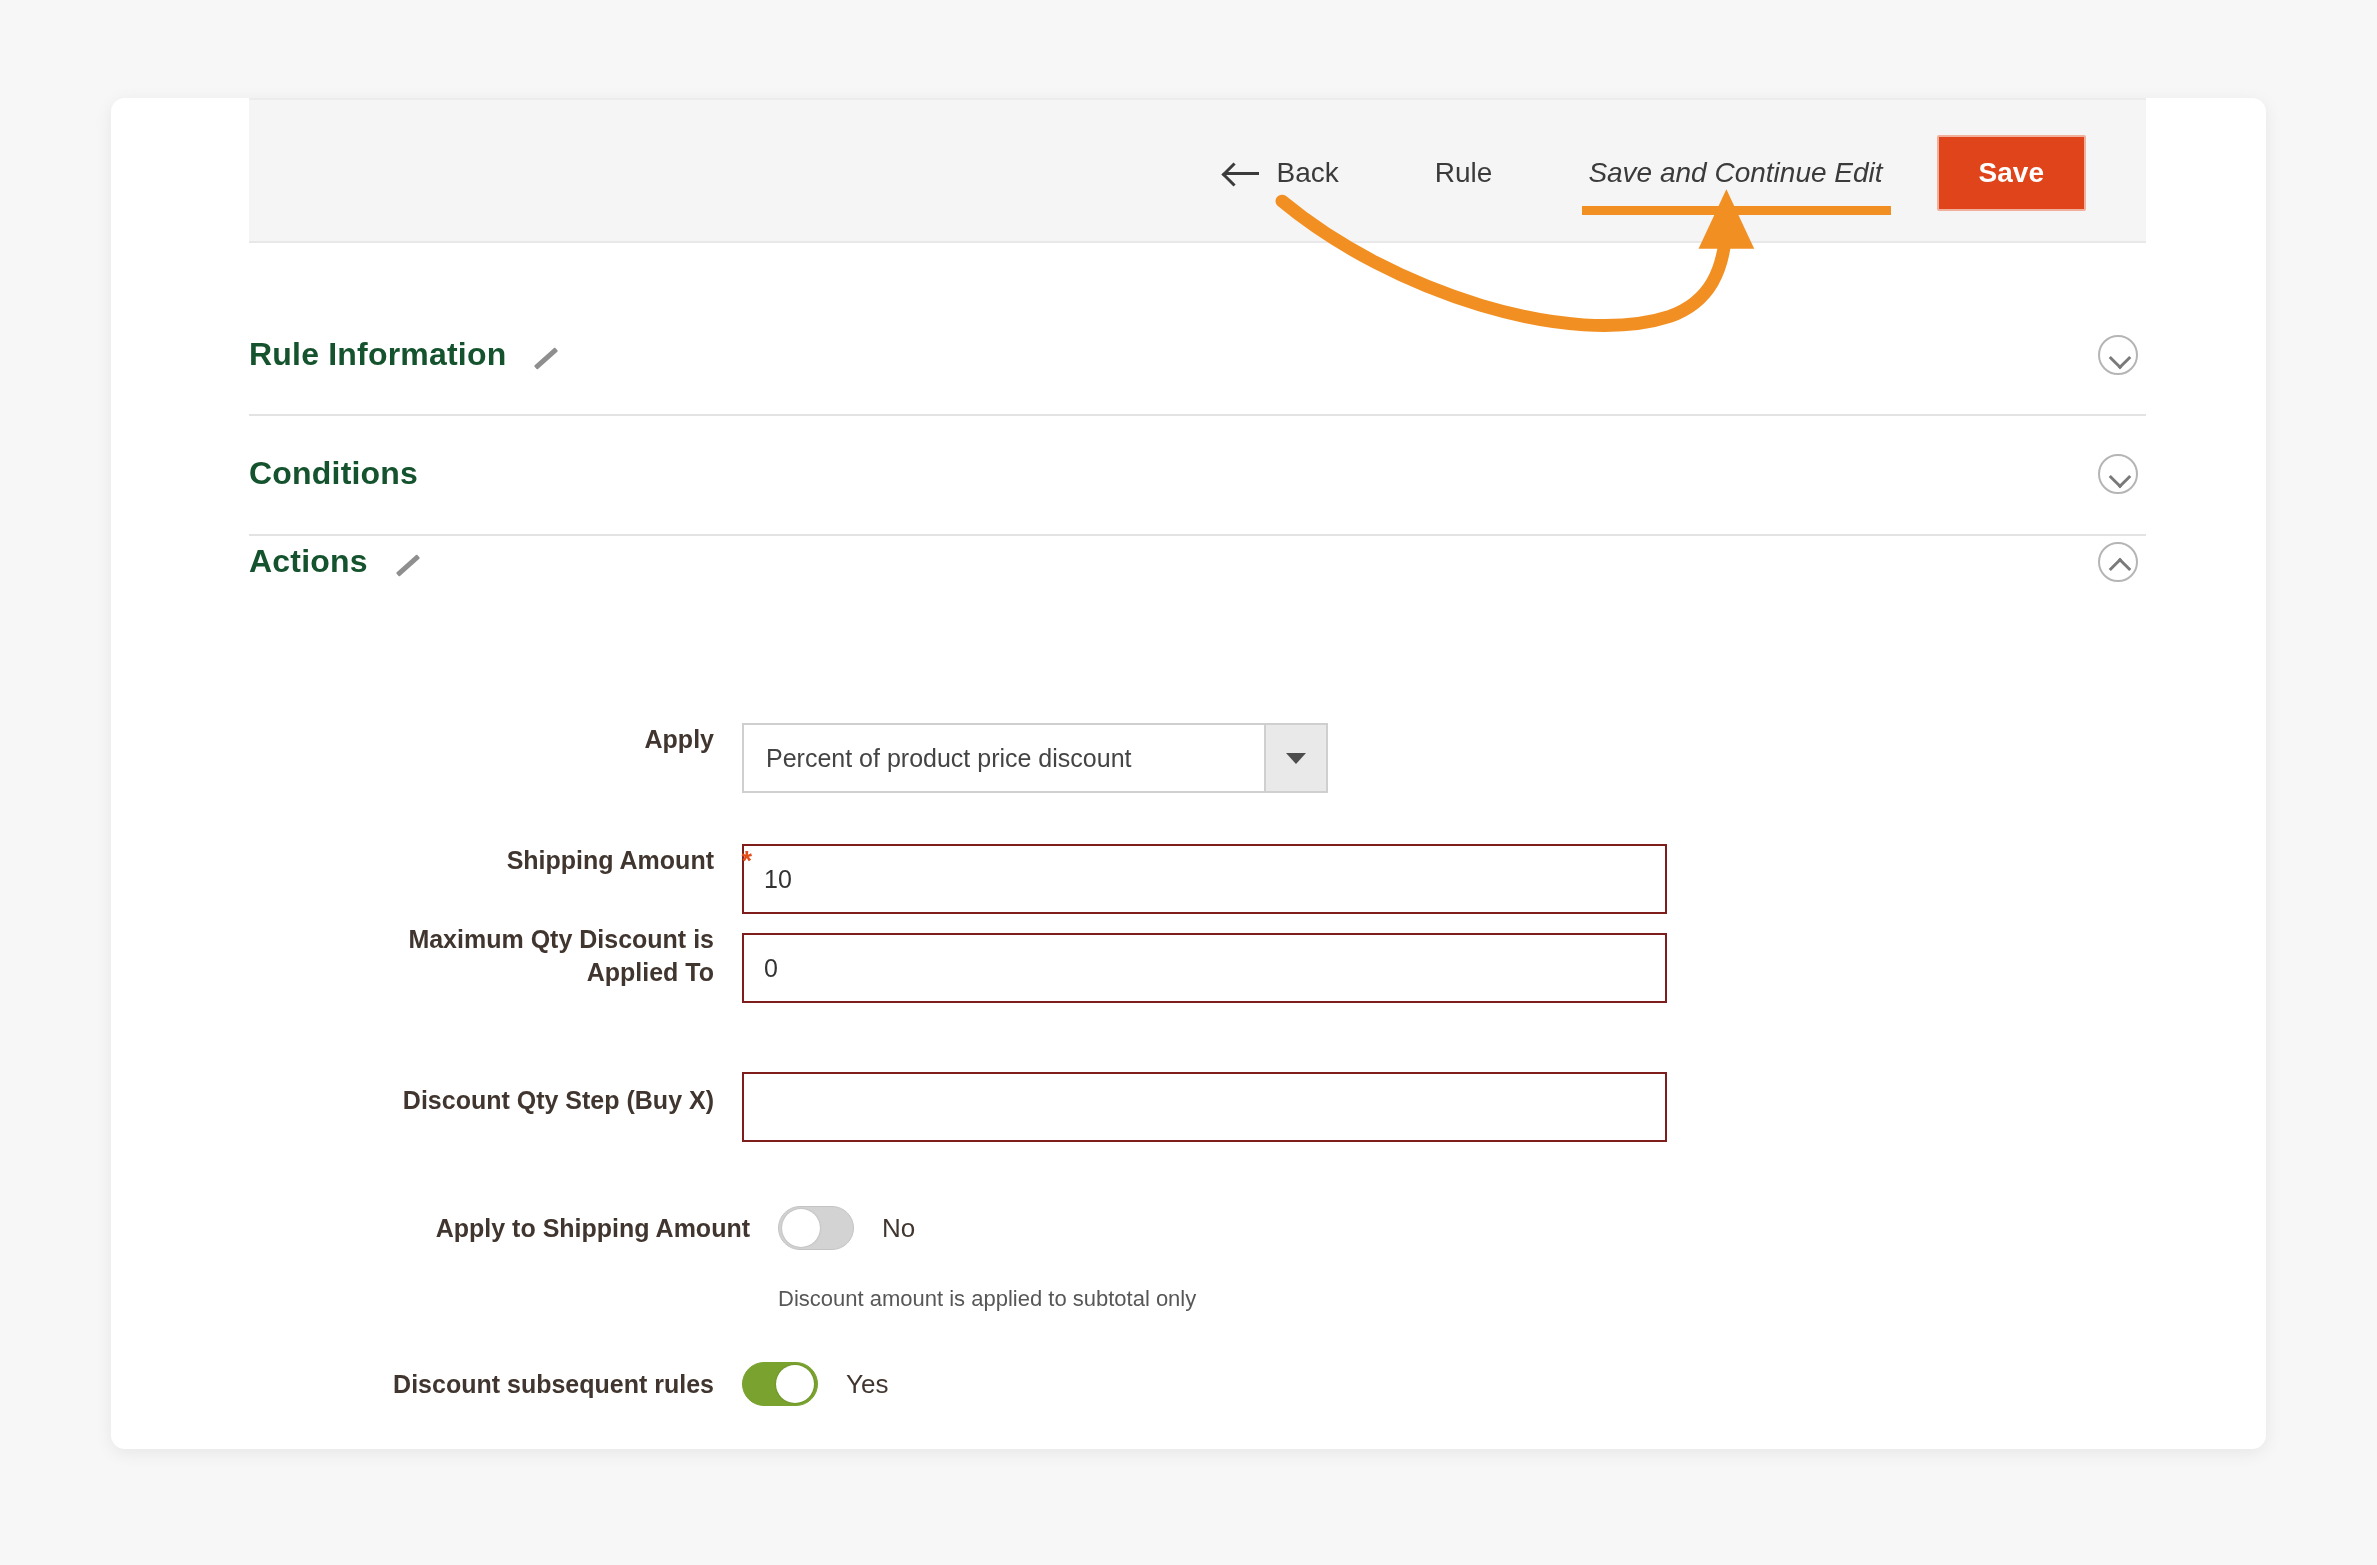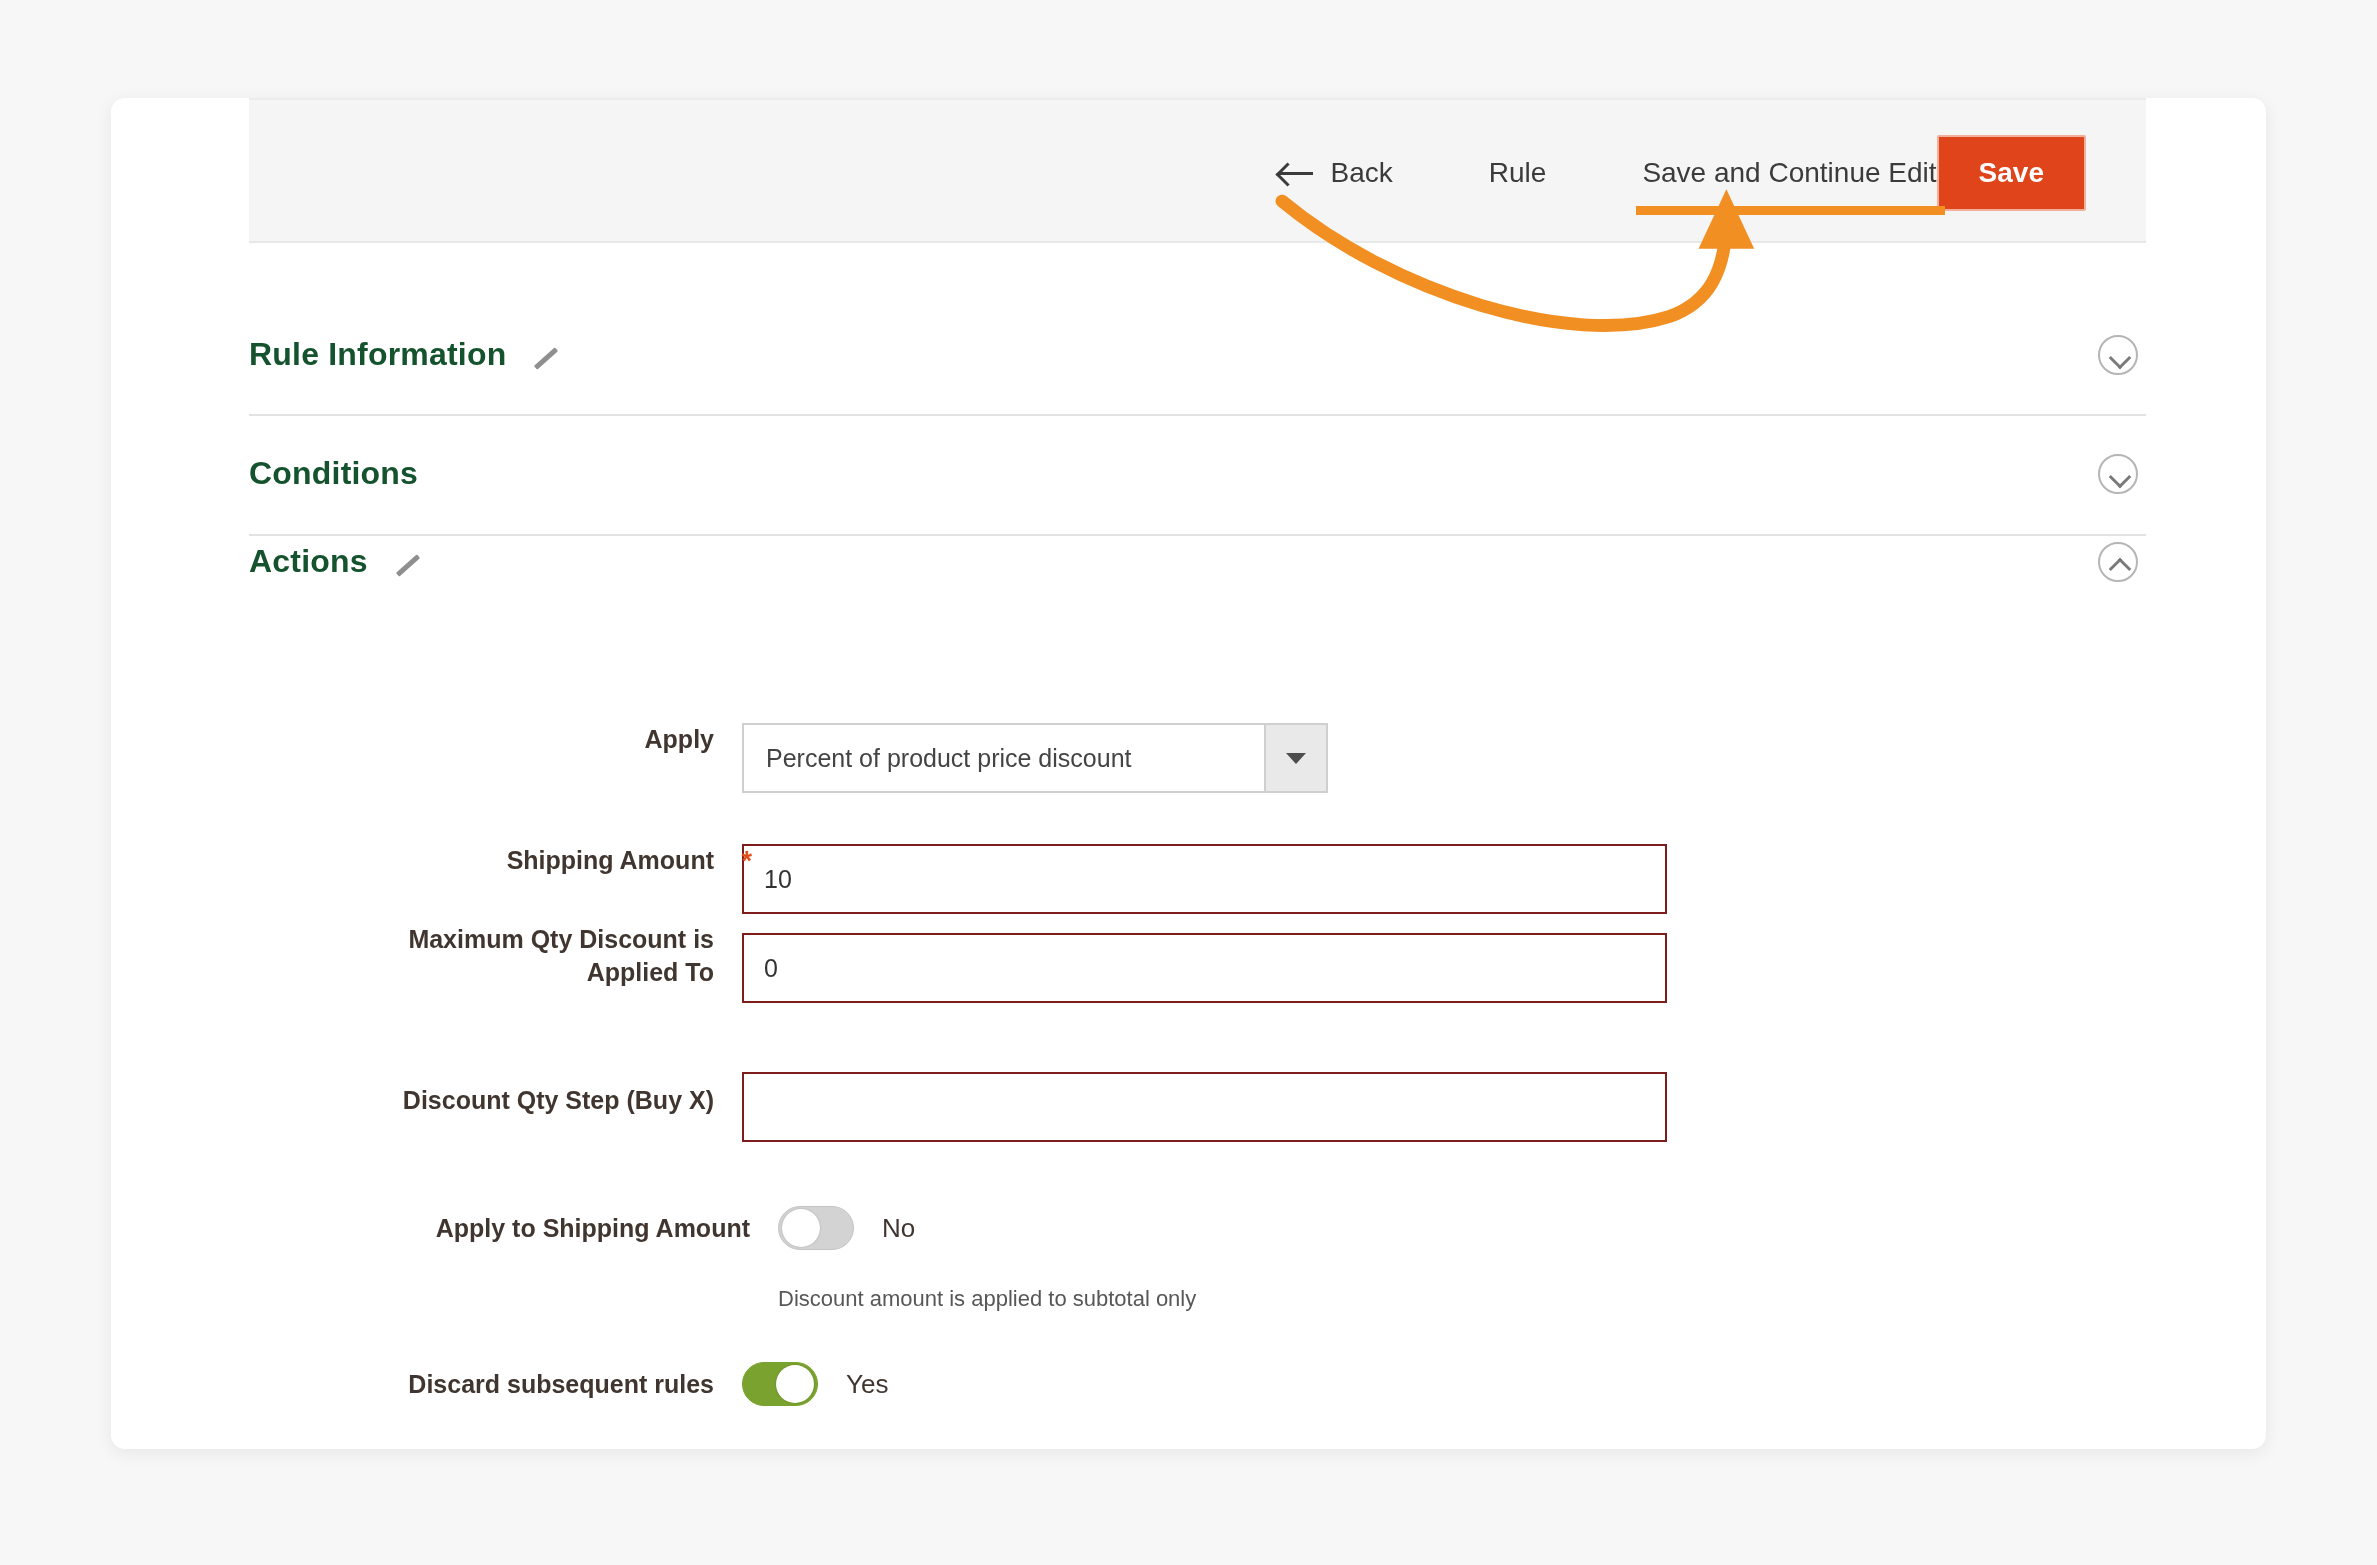--- a/index.html
+++ b/index.html
@@ -87,21 +87,23 @@
     position: absolute;
     left: 0px; top: 5px;
     width: 14px; height: 14px;
     border-left: 3px solid #3b3b3b;
     border-bottom: 3px solid #3b3b3b;
     transform: rotate(45deg);
   }
 
   .tb-save-continue {
     position: relative;
+    margin-right: 54px;
     padding-bottom: 0px;
+    font-style: italic;
   }
   .tb-save-continue .hl {
     position: absolute;
     left: -6px;
     right: -8px;
     bottom: -26px;
     height: 9px;
     background: #f28f22;
   }
 
@@ -402,21 +404,21 @@
         <div class="toggle">
           <span class="knob"></span>
         </div>
         <span class="toggle-label">No</span>
       </div>
       <div class="helper-text" style="margin-top:36px;">Discount amount is applied to subtotal only</div>
     </div>
   </div>
 
   <div class="field-row" style="top:1368px;">
-    <div class="field-label">Discard subsequent rules</div>
+    <div class="field-label">Discount subsequent rules</div>
     <div class="field-control" style="margin-top:-6px;">
       <div class="toggle-row">
         <div class="toggle on">
           <span class="knob"></span>
         </div>
         <span class="toggle-label">Yes</span>
       </div>
     </div>
   </div>
 

